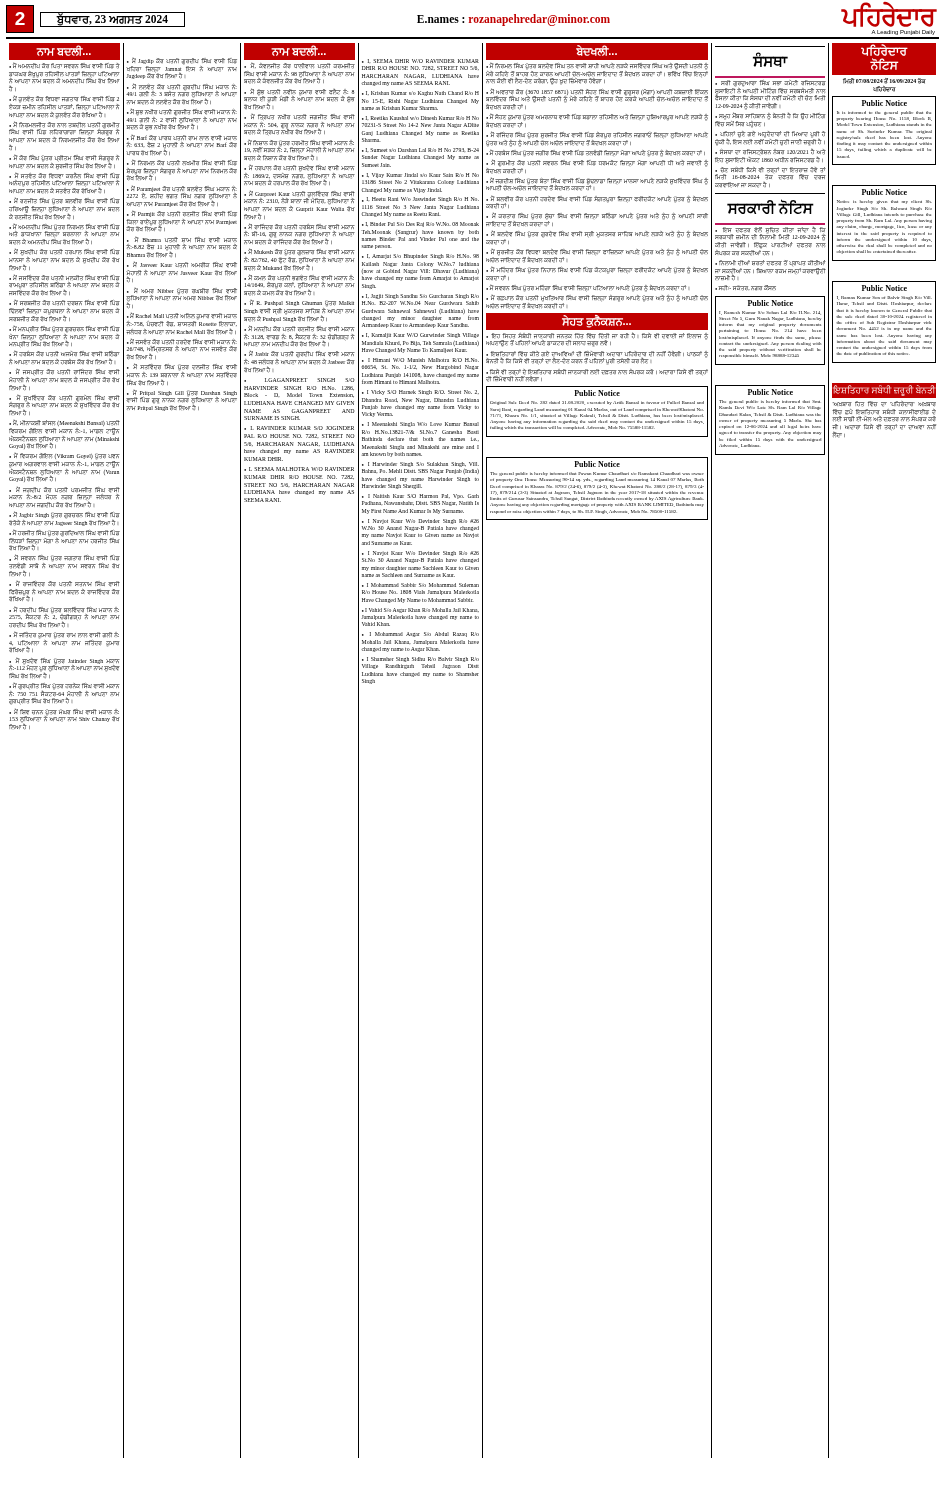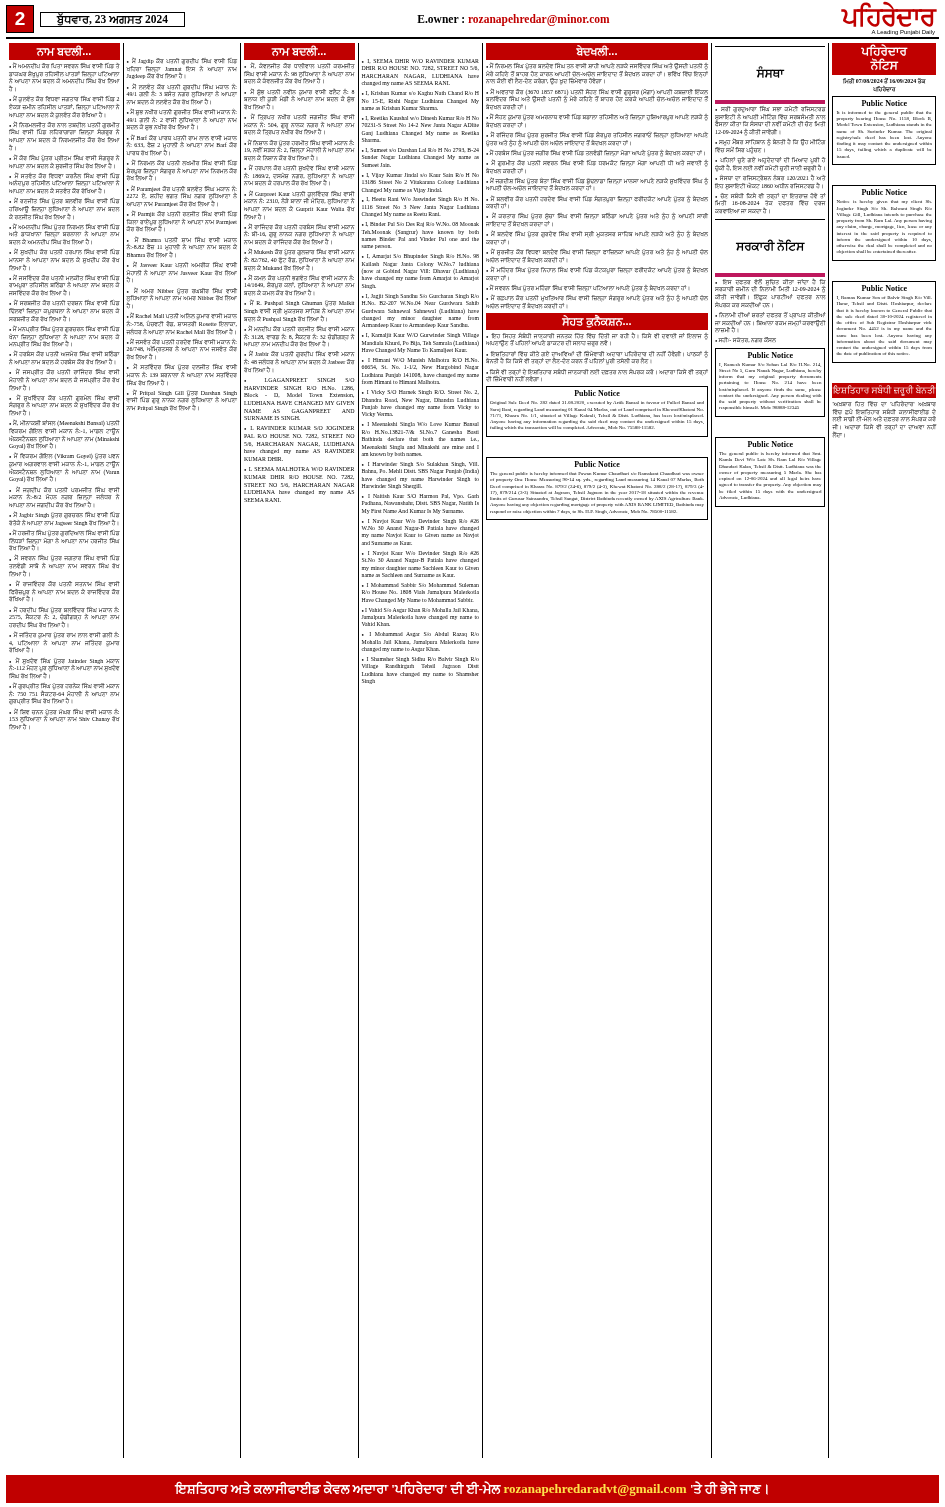--- a/index.html
+++ b/index.html
@@ -23,22 +23,22 @@
   .col:last-child{border-right:none;}
   .c1,.c2,.c3{width:118px;}
   .c4{width:125px;}
   .c5{width:230px;}
   .c6{width:118px;}
   .c7{width:110px;}
 
   .hdr{background:#c00000;color:#fff;text-align:center;font-weight:bold;font-size:11px;
        padding:2px 15px;margin-bottom:3px;font-family:"Liberation Sans",sans-serif;}
   .hdr.small{font-size:12px;font-family:Liberation Mono, monospace;}
-  .subhdr{text-align:center;font-weight:bold;font-size:12px;border-top:1px solid #000;border-bottom:4px solid #be185d;
-          margin:3px 0 2px 0;padding:19px 0;}
+  .subhdr{text-align:center;font-weight:bold;font-size:15px;border-top:1px solid #000;border-bottom:2px solid #be185d;
+          margin:3px 0 2px 0;padding:6px 0;}
 
   p{margin:0 0 2.5px 0;font-size:5.6px;line-height:1.32;text-align:justify;text-justify:inter-word;}
   .p-pb{font-size:5.9px;line-height:1.3;}
   .p-en{font-family:"Liberation Serif",serif;font-size:5.8px;line-height:1.28;}
   .bullet:before{content:"\25CF  ";font-size:4px;vertical-align:middle;}
   .tiny{font-size:5px;line-height:1.25;}
   .ctr{text-align:center;}
   .bold{font-weight:bold;}
 
   .notice{border:1px solid #000;padding:2px 3px;margin-bottom:20px;}
@@ -52,21 +52,21 @@
 </style>
 </head>
 <body>
 
 <div class="page">
 
   <div class="masthead">
     <div class="pagenum">2</div>
     <div class="datebox">ਬੁੱਧਵਾਰ, 23 ਅਗਸਤ 2024</div>
     <div class="email">
-      <span>E.owner :</span>
+      <span>E.names :</span>
       <span class="addr">rozanapehredar@minor.com</span>
     </div>
     <div class="logo">
       <span>ਪਹਿਰੇਦਾਰ</span>
       <span class="tagline">A Leading Punjabi Daily</span>
     </div>
   </div>
 
   <div class="cols">
 
@@ -249,19 +249,14 @@
           </div>
         </div>
       <div class="redbar">ਇਸ਼ਤਿਹਾਰ ਸਬੰਧੀ ਜ਼ਰੂਰੀ ਬੇਨਤੀ</div>
       <p class="p-pb">
         'ਅਖ਼ਬਾਰ ਹਿਤ ਵਿੱਚ ਦਾ 'ਪਹਿਰੇਦਾਰ' ਅਖ਼ਬਾਰ ਵਿੱਚ ਛਪੇ ਇਸ਼ਤਿਹਾਰ ਸਬੰਧੀ ਕਲਾਸੀਫਾਈਡ ਦੇ ਲਈ ਸਾਡੀ ਈ-ਮੇਲ ਅਤੇ ਦਫ਼ਤਰ ਨਾਲ ਸੰਪਰਕ ਕਰੋ ਜੀ। ਅਦਾਰਾ ਕਿਸੇ ਵੀ ਤਰ੍ਹਾਂ ਦਾ ਦਾਅਵਾ ਨਹੀਂ ਲੈਂਦਾ।
       </p>
     </div>
 
   </div>
 
-  <div class="footer">
-    <span>ਇਸ਼ਤਿਹਾਰ ਅਤੇ ਕਲਾਸੀਫਾਈਡ ਕੇਵਲ ਅਦਾਰਾ 'ਪਹਿਰੇਦਾਰ' ਦੀ ਈ-ਮੇਲ</span>
-    <span class="mail">rozanapehredaradvt@gmail.com</span>
-    <span>'ਤੇ ਹੀ ਭੇਜੇ ਜਾਣ।</span>
-  </div>
 
 </div>
 
 </body></html>

